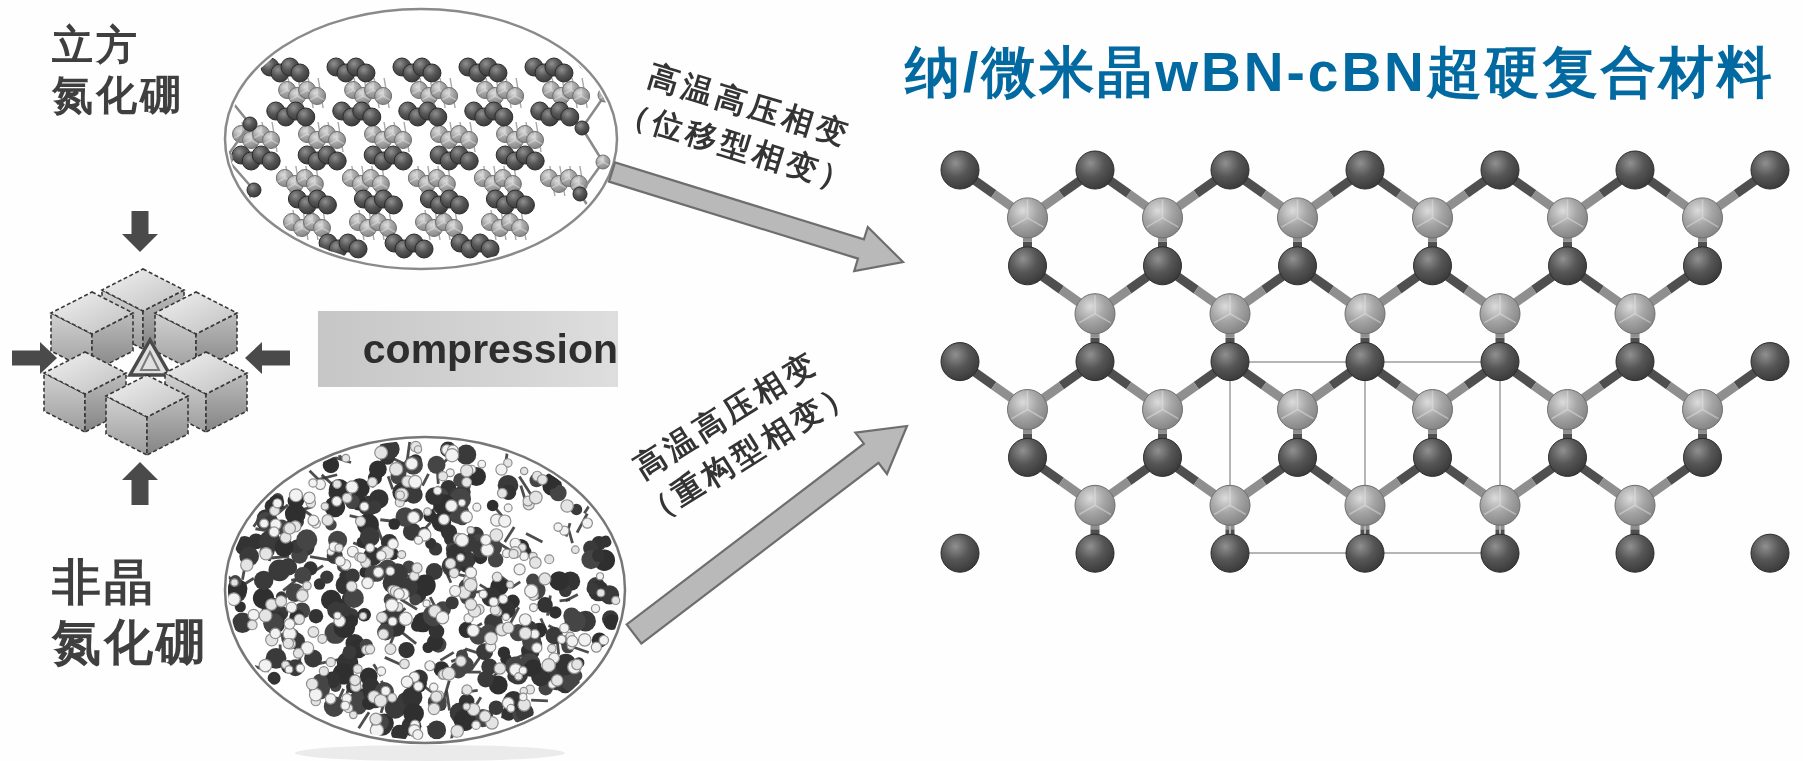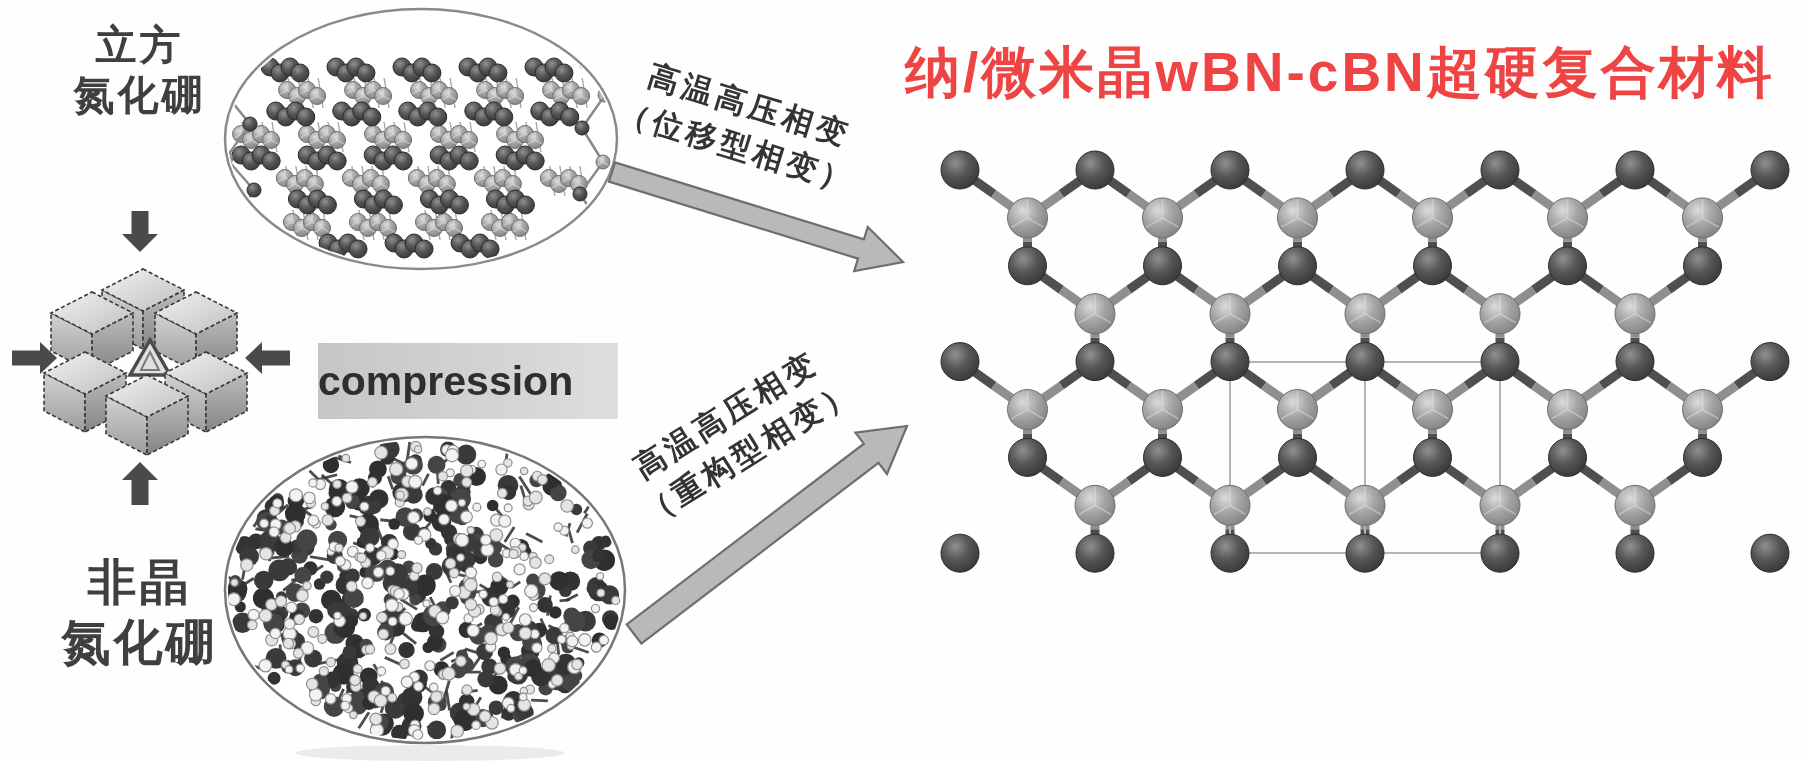--- a/index.html
+++ b/index.html
@@ -2,34 +2,34 @@
 <html><head>
 <meta charset="utf-8">
 <style>
   html,body{margin:0;padding:0;background:#ffffff;}
   #stage{
     position:relative; width:1803px; height:761px; overflow:hidden;
     background:#fefefe;
     font-family:"Liberation Sans","DejaVu Sans",sans-serif;
   }
   #scene{position:absolute;left:0;top:0;}
-  .label{position:absolute;font-weight:700;color:#3f3f3f;text-align:center;}
+  .label{position:absolute;font-weight:700;color:#3f3f3f;}
   #lbl-cubic{left:52px;top:20px;width:175px;font-size:41px;line-height:1.22;letter-spacing:3px;}
   #lbl-amorphous{left:52px;top:553px;width:175px;font-size:49px;line-height:1.22;letter-spacing:3px;}
   #compression-box{
     position:absolute;left:318px;top:311px;width:300px;height:76px;
     background:linear-gradient(90deg,#c6c6c6 0%,#d6d6d6 70%,#dedede 100%);
-    font-size:41px;line-height:76px;color:#2e2e2e;text-align:left;font-weight:700;margin-top:32px;
+    font-size:41px;line-height:76px;color:#2e2e2e;text-align:right;font-weight:700;
   }
   .arrow-text{position:absolute;font-weight:700;color:#343434;text-align:center;
     font-size:31px;line-height:1.38;letter-spacing:4px;white-space:nowrap;}
   #arrow-text-top{left:578px;top:84px;width:330px;transform:rotate(17deg);transform-origin:50% 50%;}
   #arrow-text-bottom{left:568px;top:391px;width:340px;transform:rotate(-32deg);transform-origin:50% 50%;}
   #title{position:absolute;left:905px;top:36px;width:898px;font-size:55px;font-weight:700;
-    color:#ef4444;letter-spacing:3px;white-space:nowrap;}
+    color:#0369a1;letter-spacing:3px;white-space:nowrap;}
 </style>
 </head>
 <body>
 
 <div id="stage">
 
   <svg id="scene" width="1803" height="761" viewBox="0 0 1803 761">
       <defs>
         <radialGradient id="gd" cx="38%" cy="32%" r="80%">
           <stop offset="0%" stop-color="#909090"></stop>

